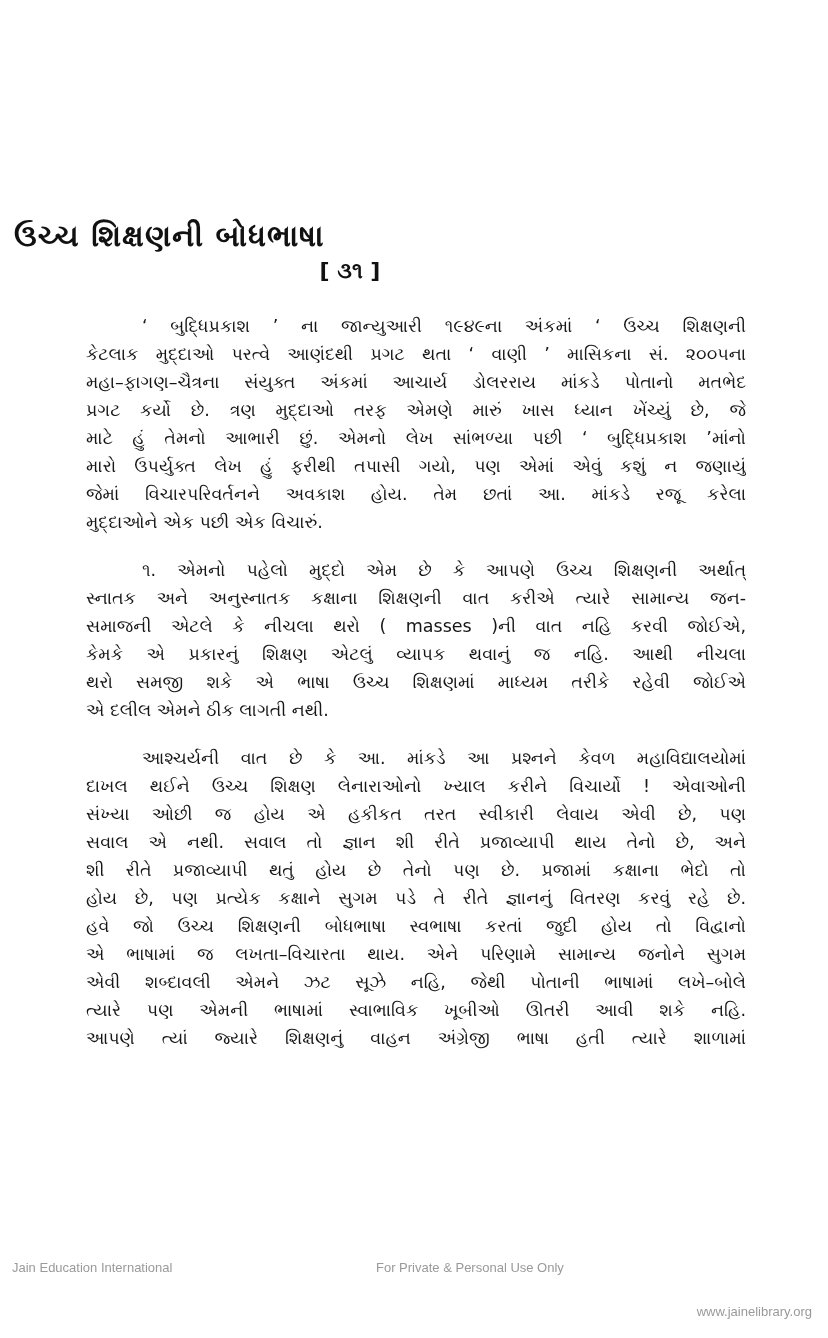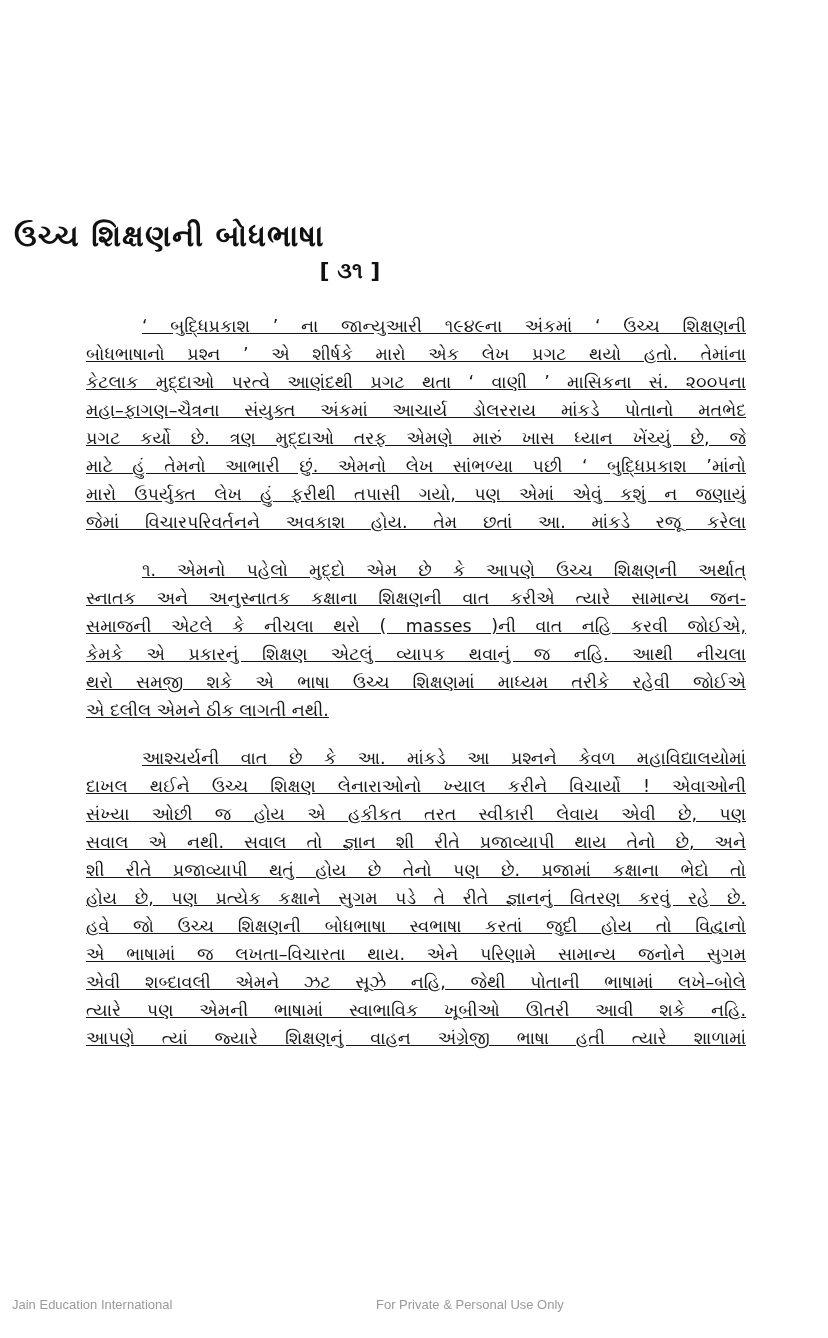--- a/index.html
+++ b/index.html
@@ -5,49 +5,49 @@
     html, body { margin: 0; padding: 0; background: #ffffff; }
     body { width: 828px; height: 1338px; position: relative; overflow: hidden;
            font-family: "DejaVu Sans", sans-serif; color: #1a1a1a; }
     .page { position: absolute; left: 0; top: 0; width: 828px; height: 1338px; }
     .title { position: absolute; left: 14px; width: 828px; top: 218px; text-align: left;
              font-size: 30px; font-weight: bold; letter-spacing: 1px; color: #111; }
     .chapter { position: absolute; left: 0; width: 700px; top: 258px; text-align: center;
                font-size: 22px; font-weight: bold; color: #111; }
     .body { position: absolute; left: 86px; width: 660px; top: 312px; }
     .line { height: 28px; line-height: 28px; font-size: 17.5px; white-space: nowrap;
-            text-align: justify; text-align-last: justify; overflow: hidden; color: #161616; text-decoration: underline; }
+            text-align: justify; text-align-last: justify; overflow: hidden; color: #161616; }
     .line.last { text-align-last: left; }
     .line.indent { padding-left: 56px; }
     .gap { height: 20px; }
-    .footer { position: absolute; top: 1297px; left: 0; width: 828px; height: 24px;
+    .footer { position: absolute; top: 1260px; left: 0; width: 828px; height: 24px;
               font-family: "Liberation Sans", sans-serif; font-size: 13px; color: #9a9a9a; }
     .footer span { position: absolute; top: 0; }
     .f-left { left: 12px; }
     .f-center { left: 330px; margin-left: 46px; }
     .f-right { right: 16px; margin-top: 44px; }
   </style>
 </head>
 <body>
 
 <div class="page">
   <div class="title">ઉચ્ચ શિક્ષણની બોધભાષા</div>
   <div class="chapter">[ ૩૧ ]</div>
 
   <div class="body">
 
     <div>
       <div class="line indent">‘ બુદ્ધિપ્રકાશ ’ ના જાન્યુઆરી ૧૯૪૯ના અંકમાં ‘ ઉચ્ચ શિક્ષણની</div>
-      <div class="line">બોધભાષાનો પ્રશ્ન ’ એ શીર્ષકે મારો એક લેખ પ્રગટ થયો હતો. તેમાંના</div>
       <div class="line">કેટલાક મુદ્દાઓ પરત્વે આણંદથી પ્રગટ થતા ‘ વાણી ’ માસિકના સં. ૨૦૦૫ના</div>
       <div class="line">મહા–ફાગણ–ચૈત્રના સંયુક્ત અંકમાં આચાર્ય ડોલરરાય માંકડે પોતાનો મતભેદ</div>
       <div class="line">પ્રગટ કર્યો છે. ત્રણ મુદ્દાઓ તરફ એમણે મારું ખાસ ધ્યાન ખેંચ્યું છે, જે</div>
       <div class="line">માટે હું તેમનો આભારી છું. એમનો લેખ સાંભળ્યા પછી ‘ બુદ્ધિપ્રકાશ ’માંનો</div>
       <div class="line">મારો ઉપર્યુક્ત લેખ હું ફરીથી તપાસી ગયો, પણ એમાં એવું કશું ન જણાયું</div>
       <div class="line">જેમાં વિચારપરિવર્તનને અવકાશ હોય. તેમ છતાં આ. માંકડે રજૂ કરેલા</div>
+      <div class="line last">મુદ્દાઓને એક પછી એક વિચારું.</div>
     </div>
     <div class="gap"></div>
 
     <div>
       <div class="line indent">૧. એમનો પહેલો મુદ્દો એમ છે કે આપણે ઉચ્ચ શિક્ષણની અર્થાત્</div>
       <div class="line">સ્નાતક અને અનુસ્નાતક કક્ષાના શિક્ષણની વાત કરીએ ત્યારે સામાન્ય જન-</div>
       <div class="line">સમાજની એટલે કે નીચલા થરો ( masses )ની વાત નહિ કરવી જોઈએ,</div>
       <div class="line">કેમકે એ પ્રકારનું શિક્ષણ એટલું વ્યાપક થવાનું જ નહિ. આથી નીચલા</div>
       <div class="line">થરો સમજી શકે એ ભાષા ઉચ્ચ શિક્ષણમાં માધ્યમ તરીકે રહેવી જોઈએ</div>
       <div class="line last">એ દલીલ એમને ઠીક લાગતી નથી.</div>

